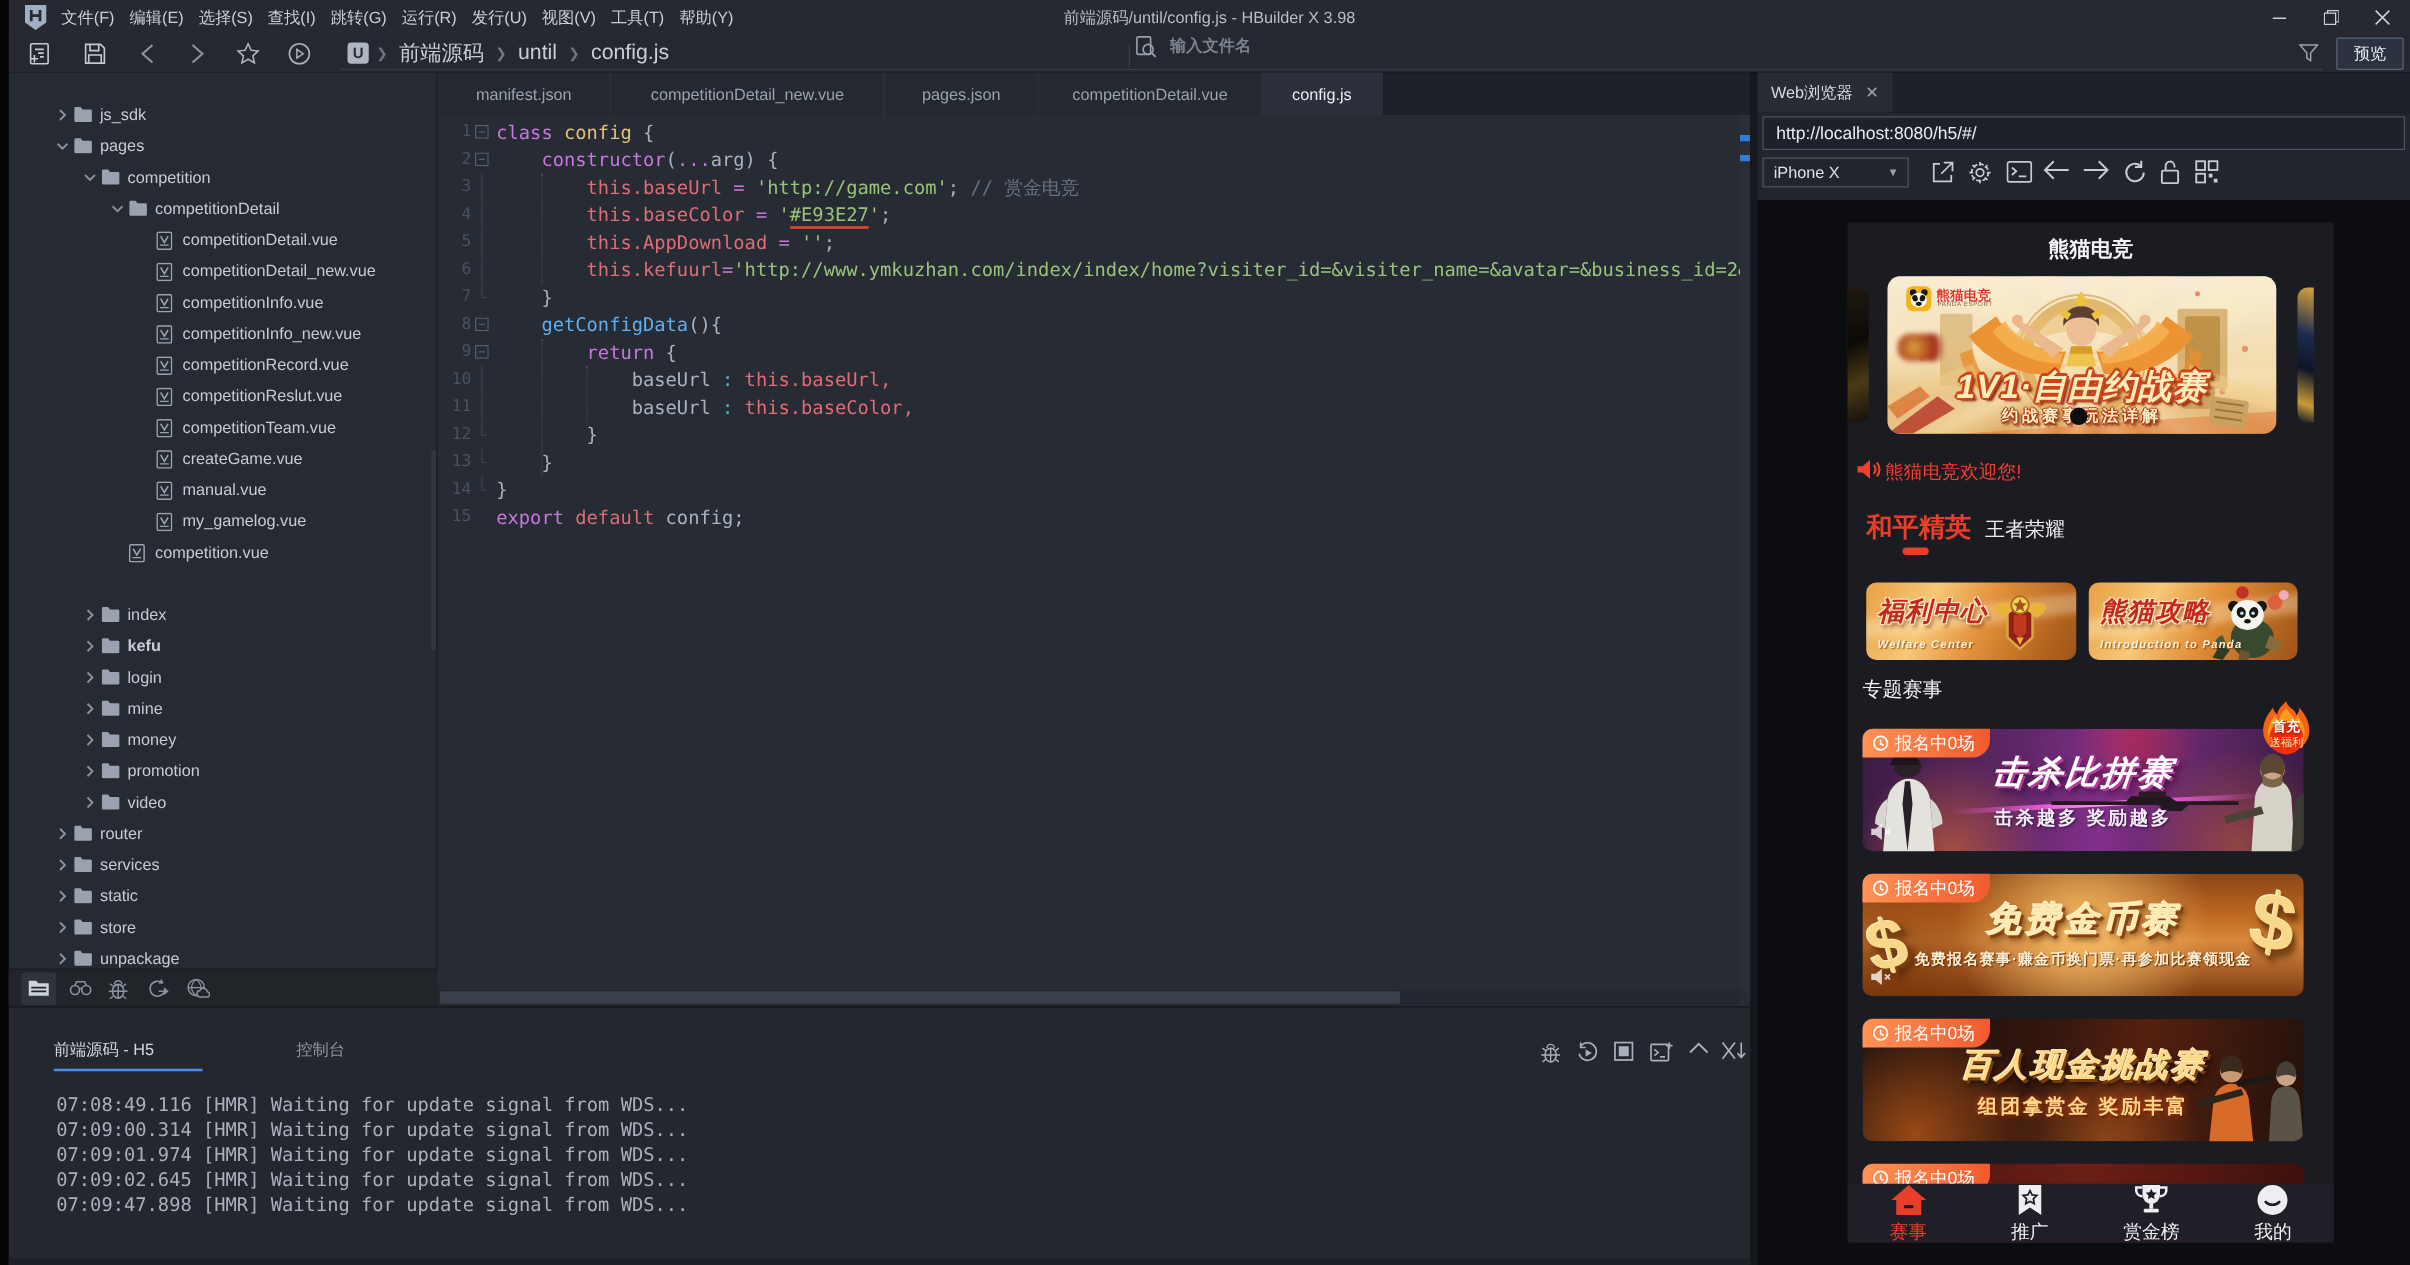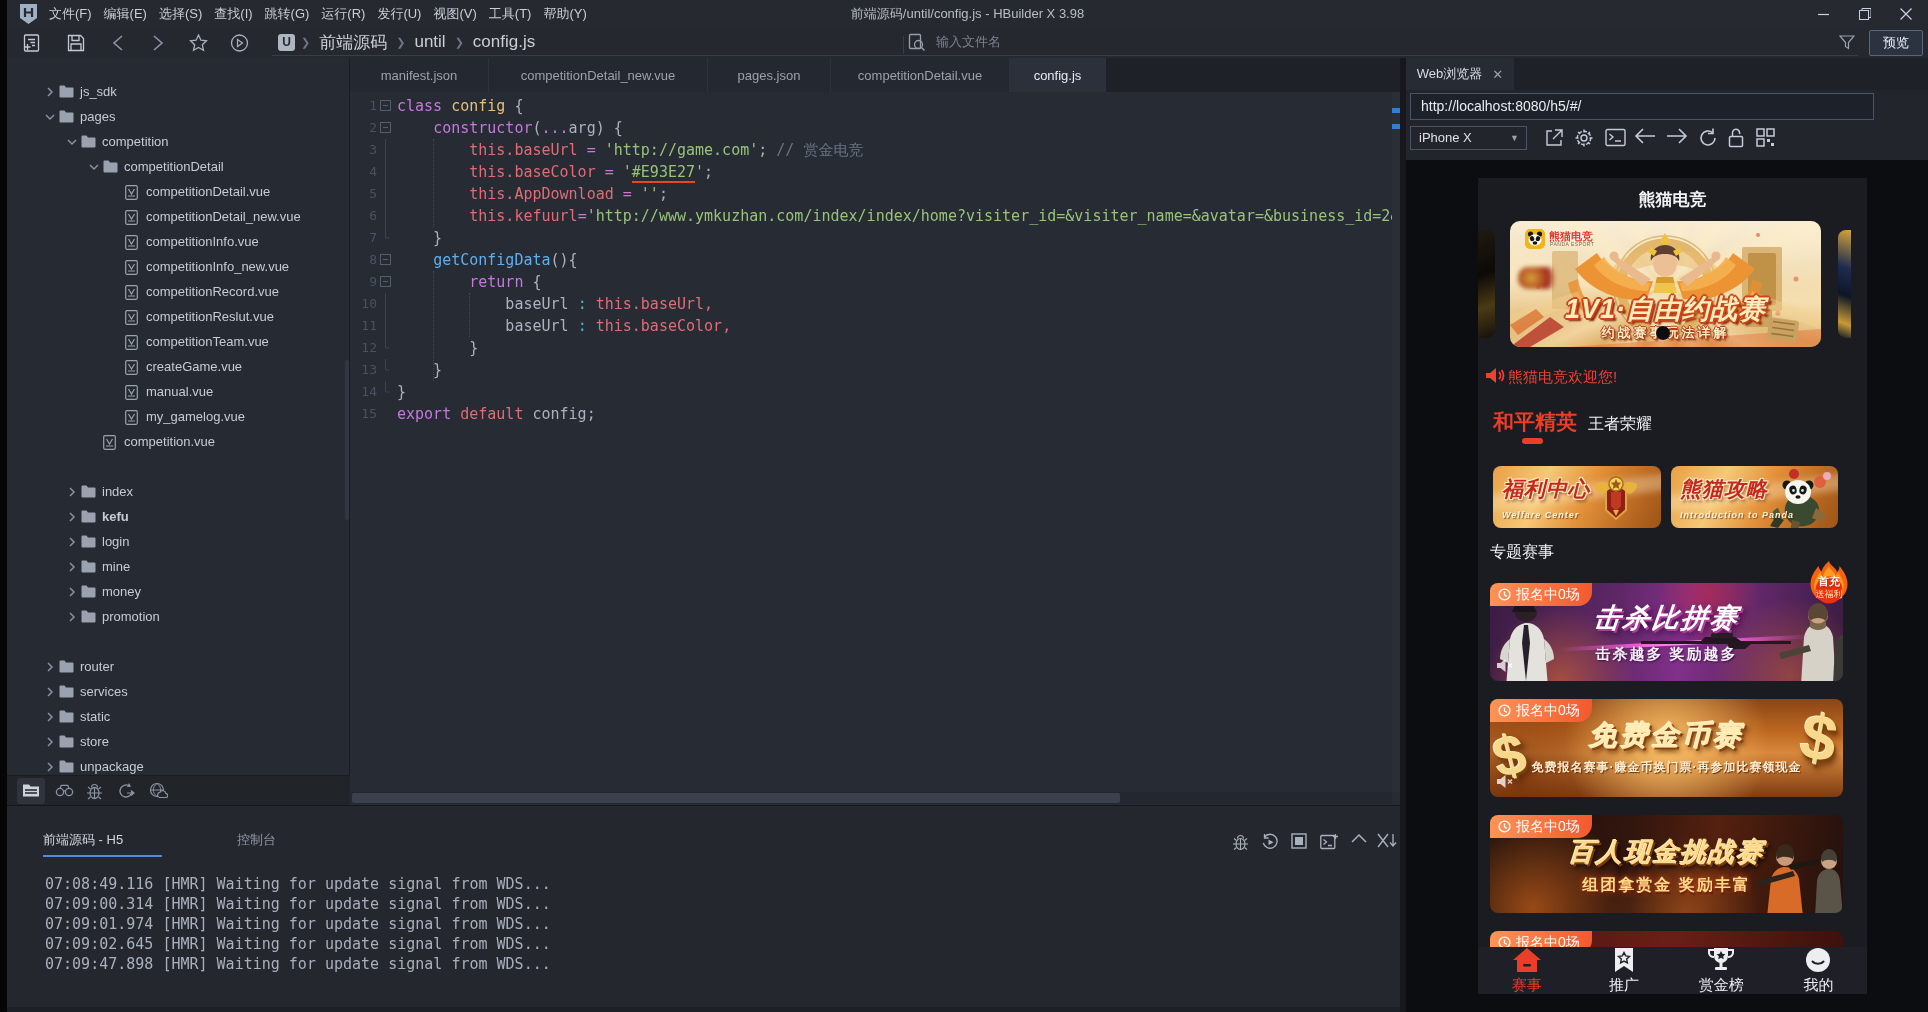--- a/index.html
+++ b/index.html
@@ -19,21 +19,21 @@
 
   
   #toolbar { left:7px; top:28px; width:1921px; height:30px; background:#25282e; }
   .tb-icon { position:absolute; top:50%; transform:translateY(-50%); color:#99a2b0; }
   #location-underline { left:265px; top:27px; width:1586px; height:1px; background:#383e49; }
   #location-tick { left:896px; top:8px; width:1px; height:18px; background:#383e49; }
   #crumb-badge { left:271px; top:6px; width:17px; height:17px; background:#aeb6c2; border-radius:3px; color:#262a32; font-weight:bold; font-size:12px; text-align:center; line-height:17px; }
   .crumb-sep { color:#6e7682; font-size:11px; }
   .crumb-txt { color:#c9ced6; font-size:17px; }
   #breadcrumb { left:294px; top:0; height:28px; display:flex; align-items:center; gap:9px; }
-  #file-search { left:900px; top:0; height:28px; display:flex; align-items:center; gap:10px; color:#788090; }
+  #file-search { left:900px; top:0; height:28px; display:flex; gap:10px; color:#788090;font-weight:bold; }
   #file-search span { font-size:13px; color:#7a8290; }
   #filter-icon { left:1832px; top:7px; }
   #preview-btn { left:1862px; top:2px; width:54px; height:26px; background:#2b3340; border:1px solid #5c6678; border-radius:2px; color:#e8ecf4; font-size:13px; text-align:center; line-height:24px; }
 
   
   #sidebar { left:7px; top:58px; width:343px; height:747px; background:#262a32; border-right:1px solid #1a1c21; overflow:hidden; }
   .tree-row { position:absolute; left:0; width:343px; height:25px; }
   .tree-chevron { position:absolute; top:5px; width:14px; height:14px; color:#8a92a0; }
   .tree-ico { position:absolute; top:4px; }
   .tree-label { position:absolute; top:4px; font-size:13px; color:#c6cbd4; white-space:nowrap; }
@@ -75,21 +75,21 @@
   #con-logs { left:38px; top:68px; font-family:"DejaVu Sans Mono","Liberation Mono",monospace; font-size:15px; color:#a9b0bd; line-height:20px; white-space:pre; }
   #console-bottom-strip { left:7px; top:1007px; width:1393px; height:5px; background:#1d2026; }
 
   
   #rpanel { left:1400px; top:58px; width:528px; height:954px; background:#0c0d10; }
   #rp-divider { left:1400px; top:58px; width:6px; height:954px; background:#16181d; }
   #rp-tabbar { left:1406px; top:58px; width:522px; height:32px; background:#1e2127; }
   #rp-tab { left:0; top:0; width:108px; height:32px; background:#262b34; color:#d6dae2; font-size:13px; display:flex; align-items:center; justify-content:center; gap:10px; }
   #rp-tab .x { color:#9aa2b0; font-size:13px; }
   #rp-toolbar { left:1406px; top:90px; width:522px; height:70px; background:#22252c; }
-  #rp-url { left:4px; top:3px; width:464px; height:27px; background:#1d2129; border:1px solid #4a5466; color:#e9ecf2; font-size:14px; line-height:25px; padding-left:10px; }
+  #rp-url { left:4px; top:3px; width:514px; height:27px; background:#1d2129; border:1px solid #4a5466; color:#e9ecf2; font-size:14px; line-height:25px; padding-left:10px; }
   #rp-device { left:4px; top:36px; width:117px; height:24px; background:#22252c; border:1px solid #4a5466; color:#dde1e8; font-size:13px; line-height:22px; padding-left:8px; }
   #rp-device .caret { position:absolute; right:7px; top:0; color:#9aa2b0; font-size:9px; line-height:22px; }
   .rp-icon { position:absolute; top:38px; color:#c4ccd9; }
 
   
   #phone { left:1478px; top:178px; width:389px; height:816px; background:#1b1b22; overflow:hidden; }
   #ph-title { left:0; top:10px; width:389px; text-align:center; font-size:17px; font-weight:bold; color:#f2f3f5; }
 
   
   #hero { left:32px; top:43px; width:311px; height:126px; border-radius:10px; overflow:hidden;
@@ -500,20 +500,31 @@
       <div class="tree-row" style="top: 547px;">
     <svg class="tree-chevron" width="14" height="14" viewBox="0 0 14 14" style="left: 58px;">
           <path fill="none" stroke="currentColor" stroke-width="1.5" d="M5 3 l4 4 -4 4"></path>
         </svg>
     <span class="tree-ico" style="position: absolute; left: 74px; top: 5px;">
           <svg width="15" height="13" viewBox="0 0 15 13">
             <path d="M0.5 1.5 a1 1 0 0 1 1 -1 h4 l1.5 2 h6.5 a1 1 0 0 1 1 1 v8 a1 1 0 0 1 -1 1 h-12 a1 1 0 0 1 -1 -1 Z" fill="#9aa2af"></path>
           </svg>
         </span>
     <span class="tree-label" style="left: 95px;">promotion</span>
+  </div>
+      <div class="tree-row" style="top: 572px;">
+    <svg class="tree-chevron" width="14" height="14" viewBox="0 0 14 14" style="left: 58px;">
+          <path fill="none" stroke="currentColor" stroke-width="1.5" d="M5 3 l4 4 -4 4"></path>
+        </svg>
+    <span class="tree-ico" style="position: absolute; left: 74px; top: 5px;">
+          <svg width="15" height="13" viewBox="0 0 15 13">
+            <path d="M0.5 1.5 a1 1 0 0 1 1 -1 h4 l1.5 2 h6.5 a1 1 0 0 1 1 1 v8 a1 1 0 0 1 -1 1 h-12 a1 1 0 0 1 -1 -1 Z" fill="#9aa2af"></path>
+          </svg>
+        </span>
+    <span class="tree-label" style="left: 95px;">video</span>
   </div>
       <div class="tree-row" style="top: 597px;">
     <svg class="tree-chevron" width="14" height="14" viewBox="0 0 14 14" style="left: 36px;">
           <path fill="none" stroke="currentColor" stroke-width="1.5" d="M5 3 l4 4 -4 4"></path>
         </svg>
     <span class="tree-ico" style="position: absolute; left: 52px; top: 5px;">
           <svg width="15" height="13" viewBox="0 0 15 13">
             <path d="M0.5 1.5 a1 1 0 0 1 1 -1 h4 l1.5 2 h6.5 a1 1 0 0 1 1 1 v8 a1 1 0 0 1 -1 1 h-12 a1 1 0 0 1 -1 -1 Z" fill="#9aa2af"></path>
           </svg>
         </span>

